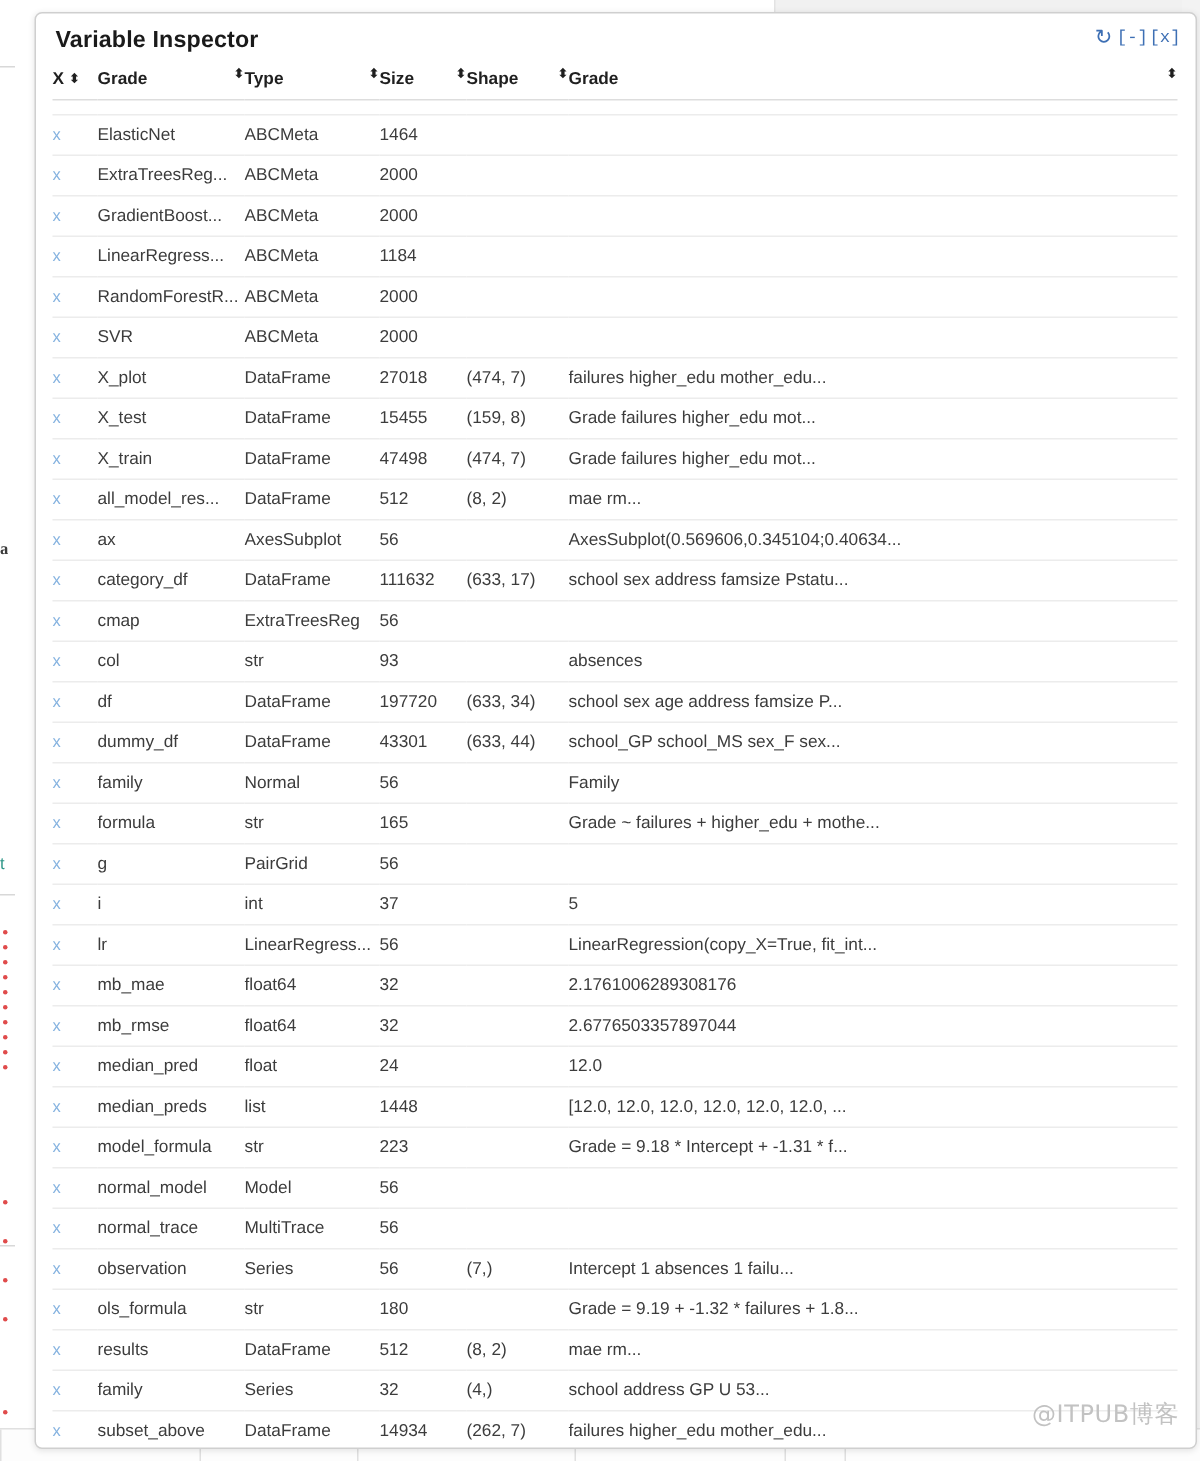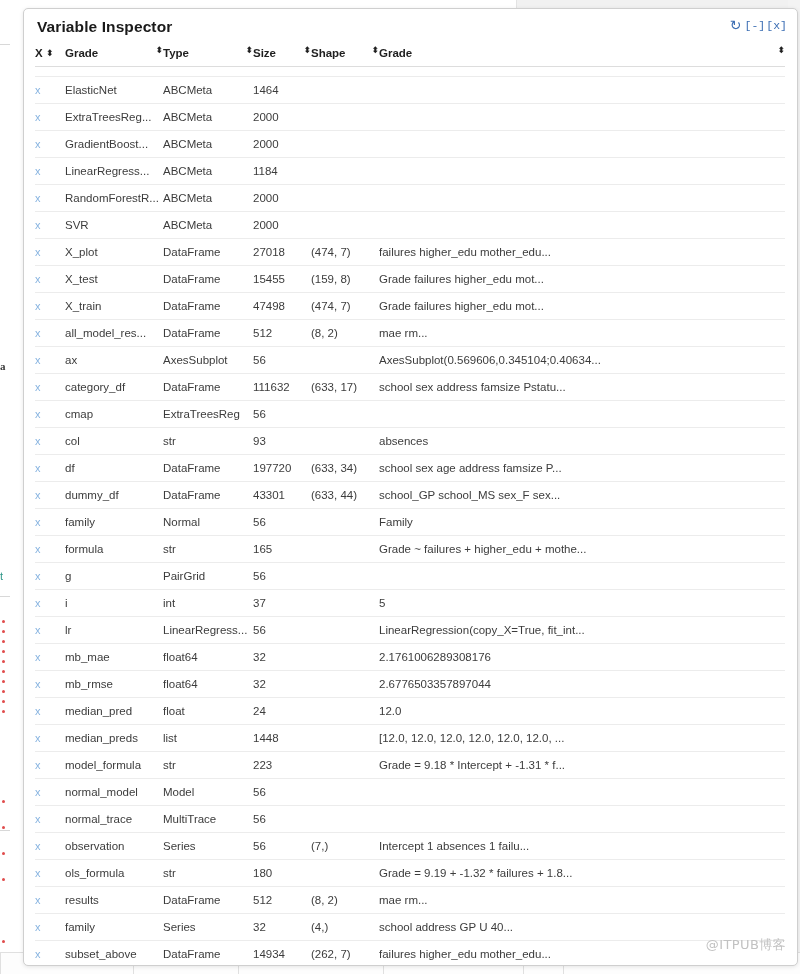--- a/index.html
+++ b/index.html
@@ -167,21 +167,21 @@
   col.c-shape { width: 68px; }
   col.c-value { width: auto; }
 
   
   tr.head-gap td { height: 10px; padding: 0; border-bottom: 1px solid #ececec; }
 
   
   #watermark {
     position: absolute;
     right: 14px; bottom: 20px;
-    font-size: 13px;
+    font-size: 16px;
     color: #c2c2c2;
     font-family: "DejaVu Sans", sans-serif;
     letter-spacing: .4px;
     user-select: none;
     z-index: 20;
   }
 </style>
 </head>
 <body>
 
@@ -524,21 +524,21 @@
             <td data-name="variable-size-cell">512</td>
             <td data-name="variable-shape-cell">(8, 2)</td>
             <td data-name="variable-value-cell">mae rm...</td>
           </tr>
           <tr data-name="table-row">
             <td data-name="delete-variable-button"><span class="cell-x" data-name="delete-variable-label">x</span></td>
             <td data-name="variable-name-cell">family</td>
             <td data-name="variable-type-cell">Series</td>
             <td data-name="variable-size-cell">32</td>
             <td data-name="variable-shape-cell">(4,)</td>
-            <td data-name="variable-value-cell">school address GP U 40...</td>
+            <td data-name="variable-value-cell">school address GP U 53...</td>
           </tr>
           <tr data-name="table-row">
             <td data-name="delete-variable-button"><span class="cell-x" data-name="delete-variable-label">x</span></td>
             <td data-name="variable-name-cell">subset_above</td>
             <td data-name="variable-type-cell">DataFrame</td>
             <td data-name="variable-size-cell">14934</td>
             <td data-name="variable-shape-cell">(262, 7)</td>
             <td data-name="variable-value-cell">failures higher_edu mother_edu...</td>
           </tr>
         </tbody>

